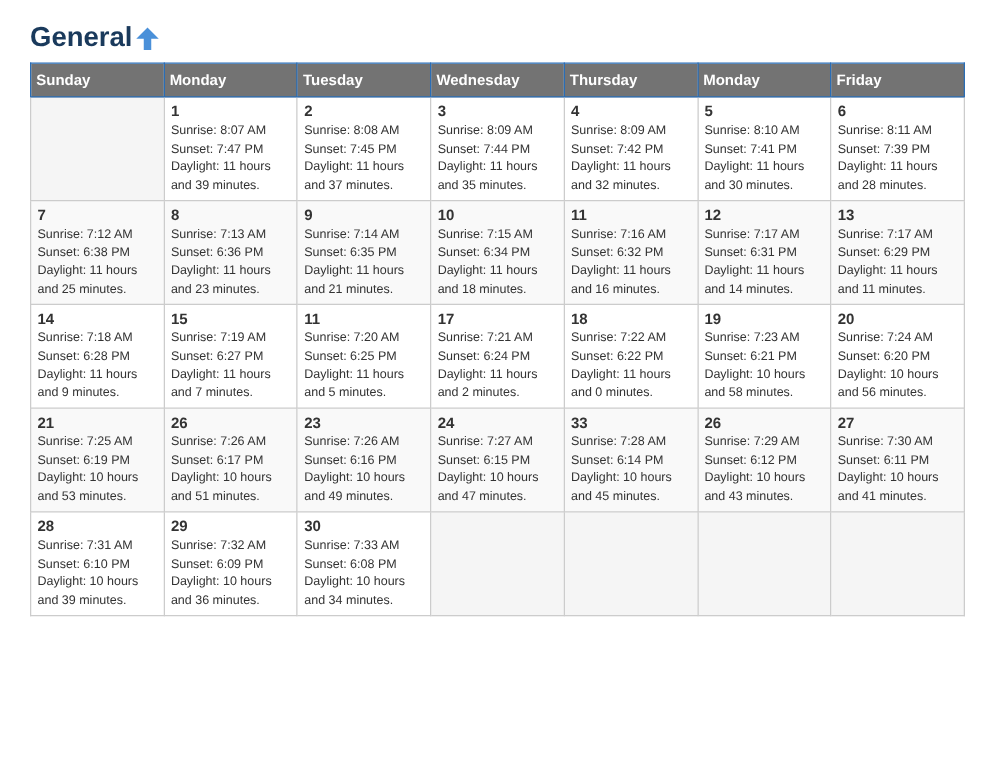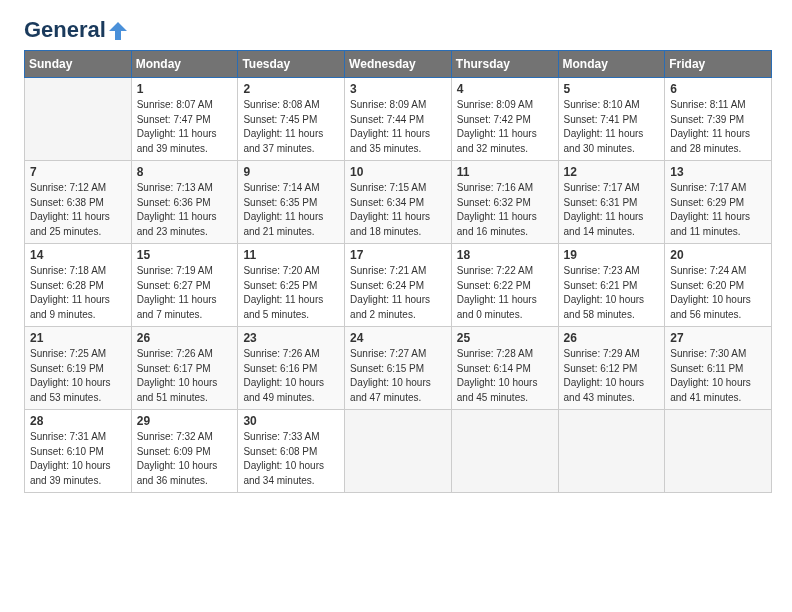--- a/index.html
+++ b/index.html
@@ -211,21 +211,21 @@
           </td>
           <td>
             <div class="day-num">23</div>
             <div class="day-info">Sunrise: 7:26 AM<br>Sunset: 6:16 PM<br>Daylight: 10 hours and 49 minutes.</div>
           </td>
           <td>
             <div class="day-num">24</div>
             <div class="day-info">Sunrise: 7:27 AM<br>Sunset: 6:15 PM<br>Daylight: 10 hours and 47 minutes.</div>
           </td>
           <td>
-            <div class="day-num">25</div>
+            <div class="day-num">33</div>
             <div class="day-info">Sunrise: 7:28 AM<br>Sunset: 6:14 PM<br>Daylight: 10 hours and 45 minutes.</div>
           </td>
           <td>
             <div class="day-num">26</div>
             <div class="day-info">Sunrise: 7:29 AM<br>Sunset: 6:12 PM<br>Daylight: 10 hours and 43 minutes.</div>
           </td>
           <td>
             <div class="day-num">27</div>
             <div class="day-info">Sunrise: 7:30 AM<br>Sunset: 6:11 PM<br>Daylight: 10 hours and 41 minutes.</div>
           </td>

